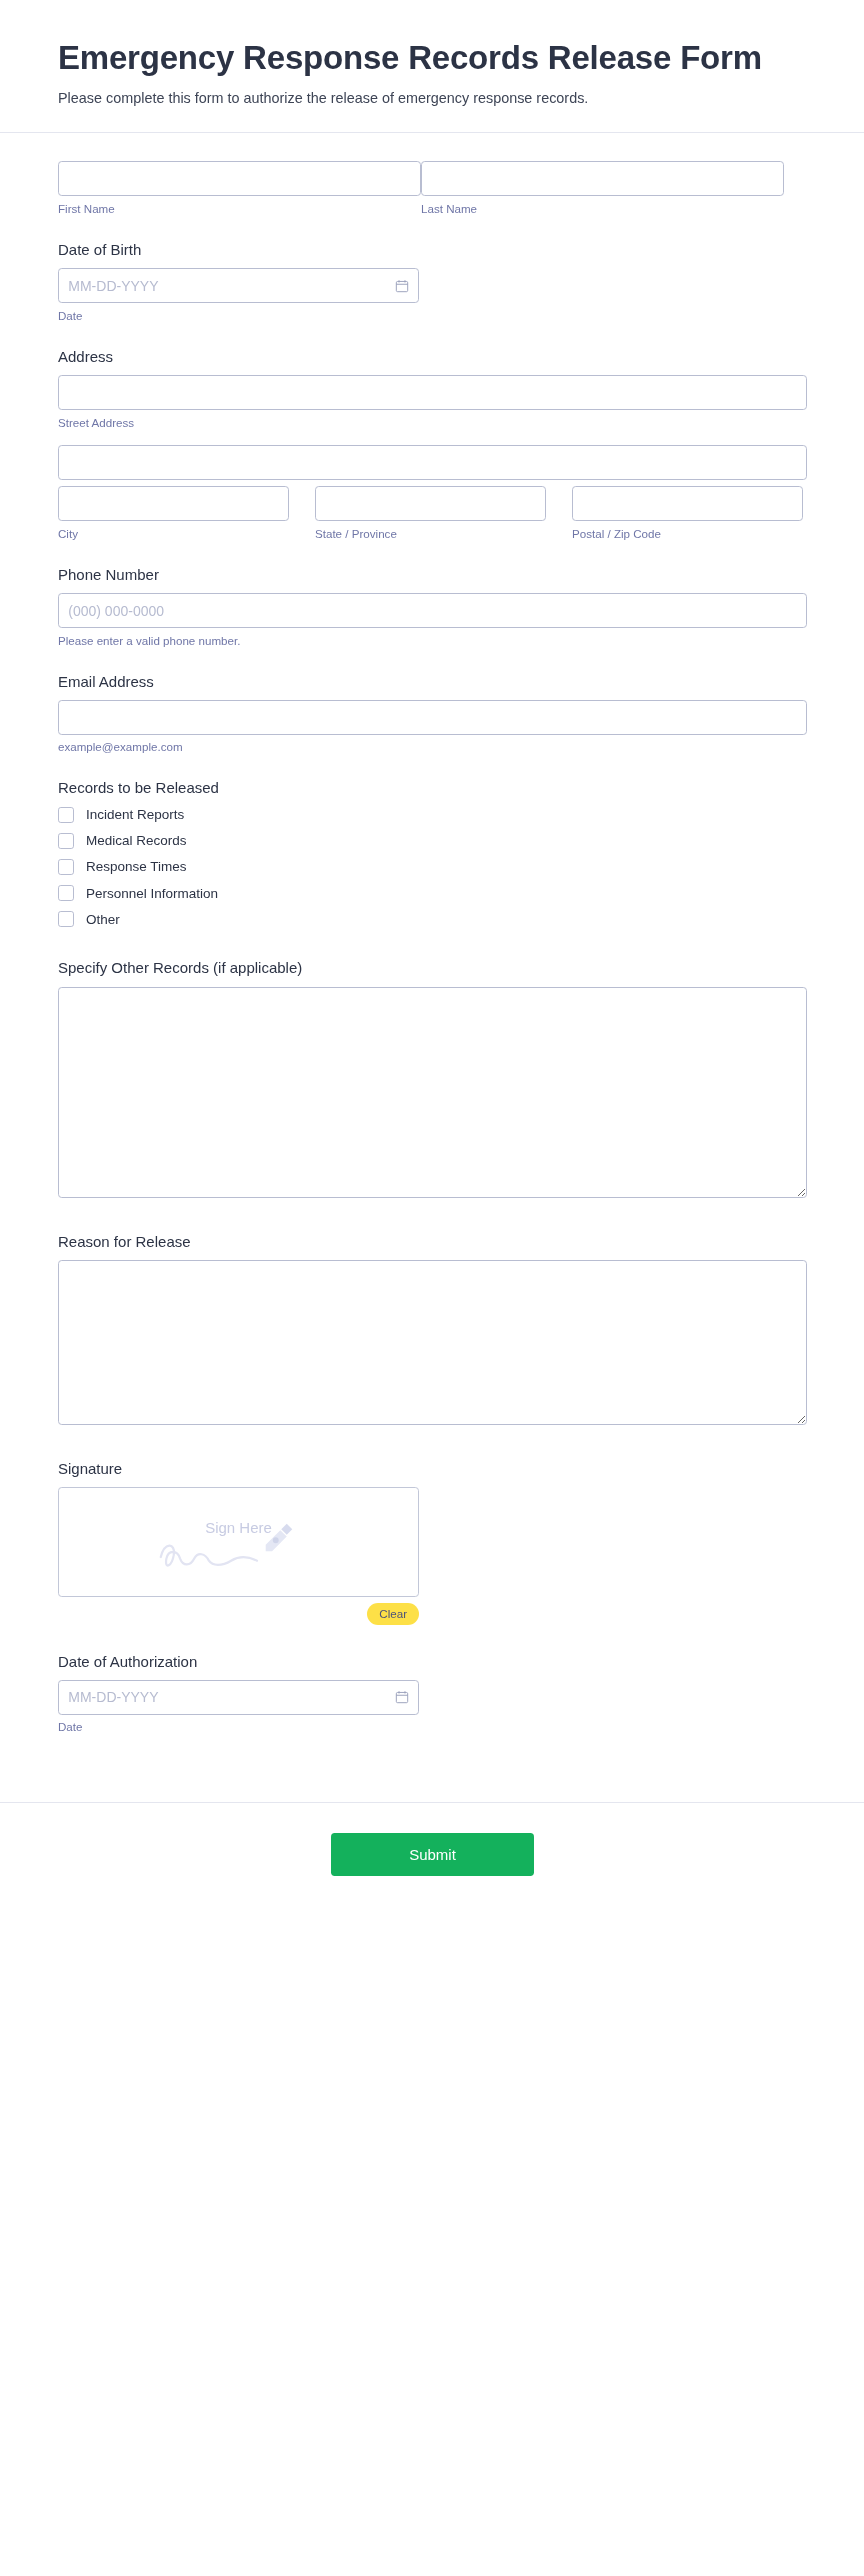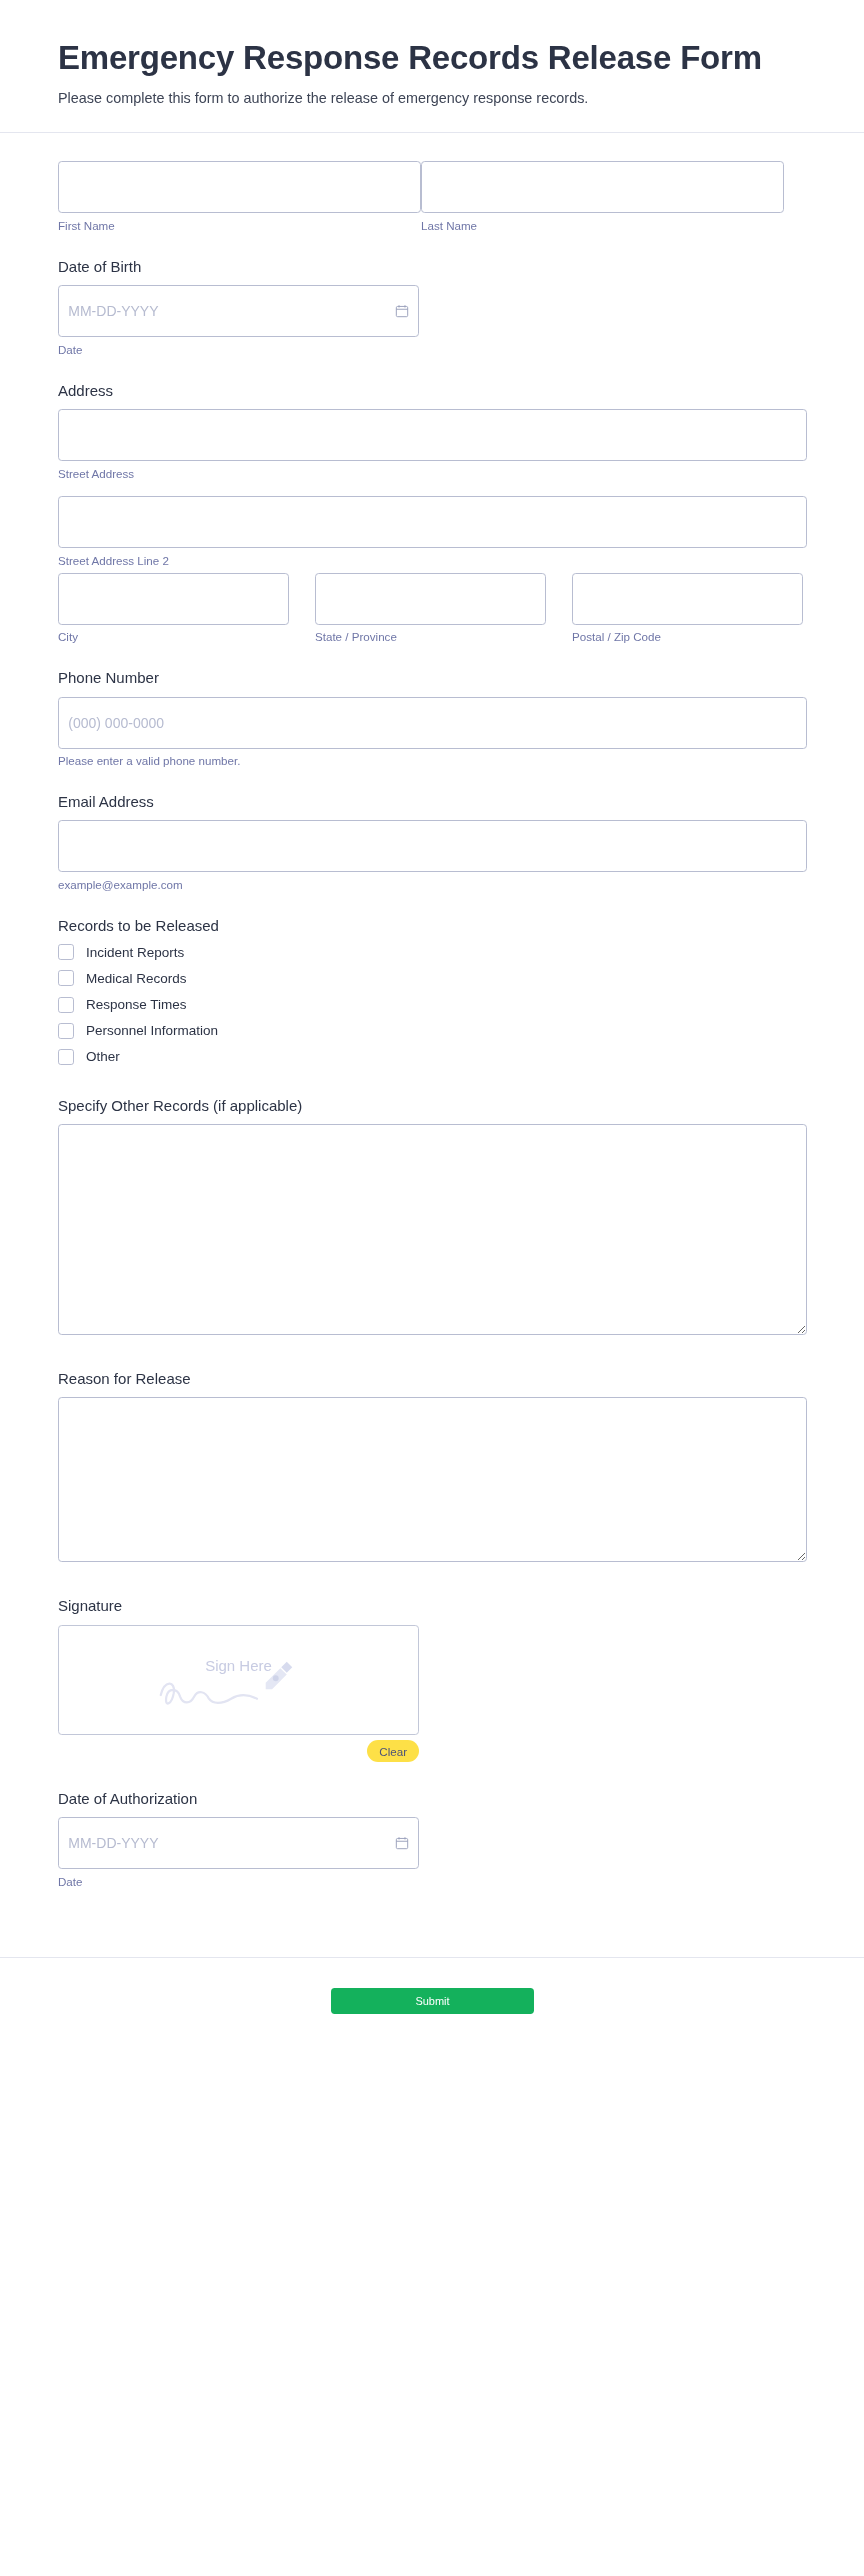--- a/index.html
+++ b/index.html
@@ -61,21 +61,21 @@
   input.txt, textarea.txt {
     width: 100%;
     border: 0.9px solid #b8bdd1;
     border-radius: 3.7px;
     background: #ffffff;
     font-family: "Liberation Sans", sans-serif;
     font-size: 14px;
     color: #2c3345;
     padding: 8.4px 9.3px;
     outline: none;
-    height: 52px;
+    height: 35px;
   }
   input.txt::placeholder, textarea.txt::placeholder {
     color: #b6bbd0;
   }
   textarea.txt {
     height: auto;
     resize: vertical;
   }
   .row { display: flex; }
   .col-half { width: 363px; }
@@ -157,23 +157,23 @@
     border-top: 0.9px solid #e4e6ef;
     padding: 30px 0 37px 0;
     text-align: center;
     margin-top: 24px;
   }
   .submit-btn {
     background: #14b15c;
     color: #ffffff;
     border: none;
     border-radius: 3.7px;
-    font-size: 11px;
+    font-size: 15px;
     font-family: "Liberation Sans", sans-serif;
-    padding: 7px 0;
+    padding: 13px 0;
     width: 203px;
     cursor: pointer;
   }
 </style>
 </head>
 <body>
 
 <div class="page">
 
   <div class="form-header">
@@ -215,21 +215,20 @@
     <div class="field-block">
       <label class="field-label">Address</label>
 
       <div>
         <input class="txt w-full" type="text" style="">
         <span class="sub-label">Street Address</span>
       </div>
 
       <div style="margin-top:16.7px;">
         <input class="txt w-full" type="text" style="">
-        <span class="sub-label">Street Address Line 2</span>
       </div>
 
       <div class="addr-row" style="margin-top:6px;">
         <div class="addr-city">
           <input class="txt w-full" type="text" style="">
           <span class="sub-label">City</span>
         </div>
         <div class="addr-state">
           <input class="txt w-full" type="text" style="">
           <span class="sub-label">State / Province</span>

